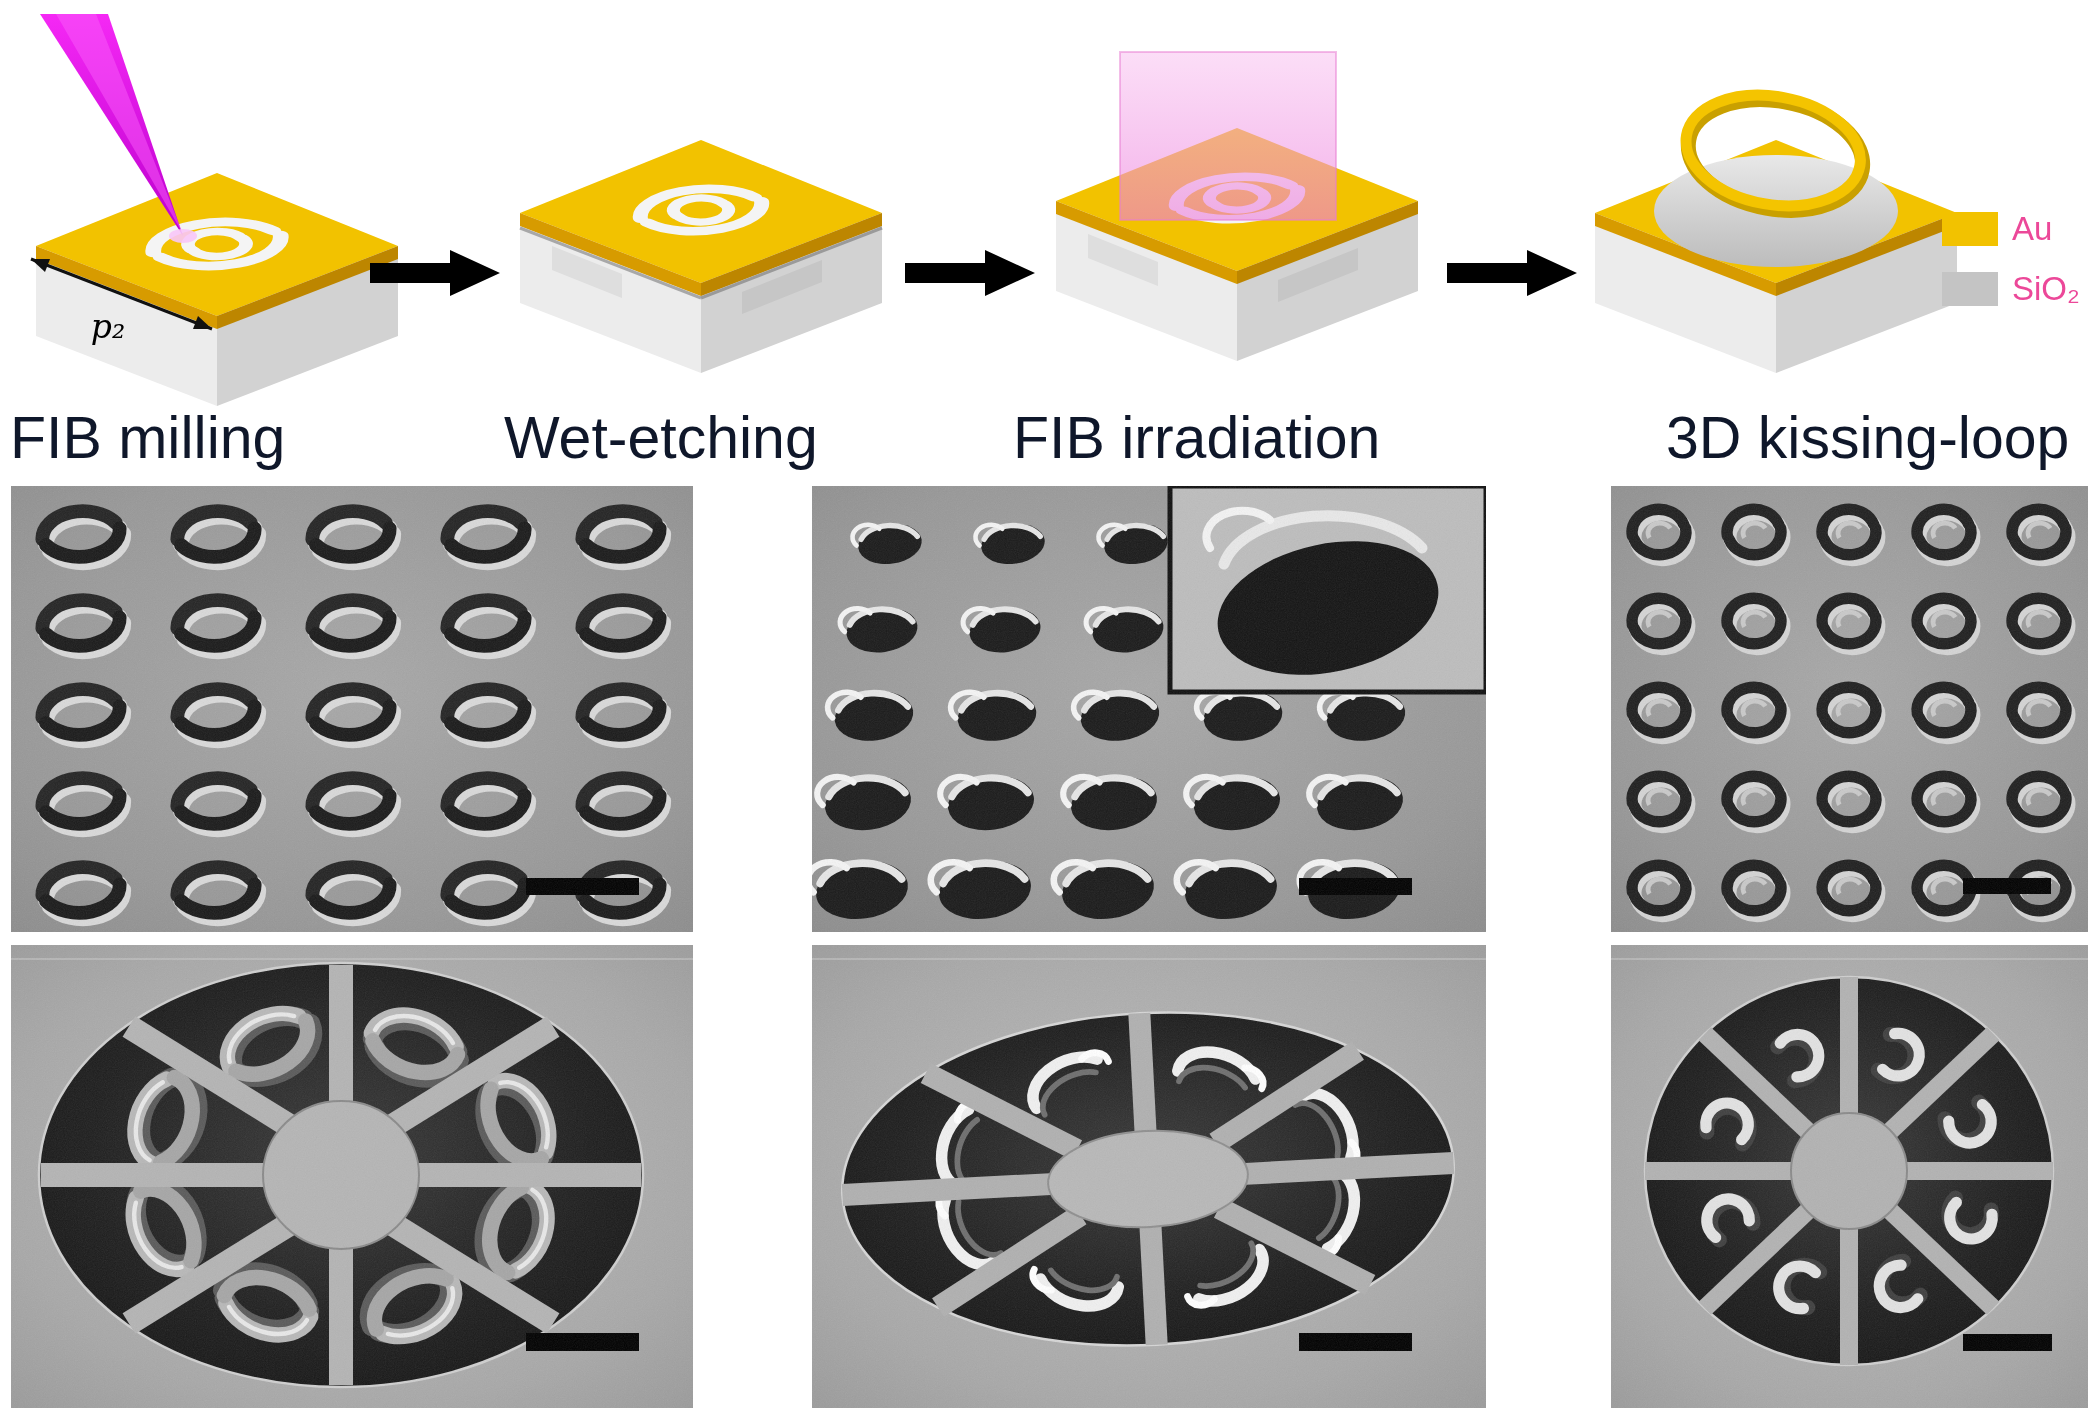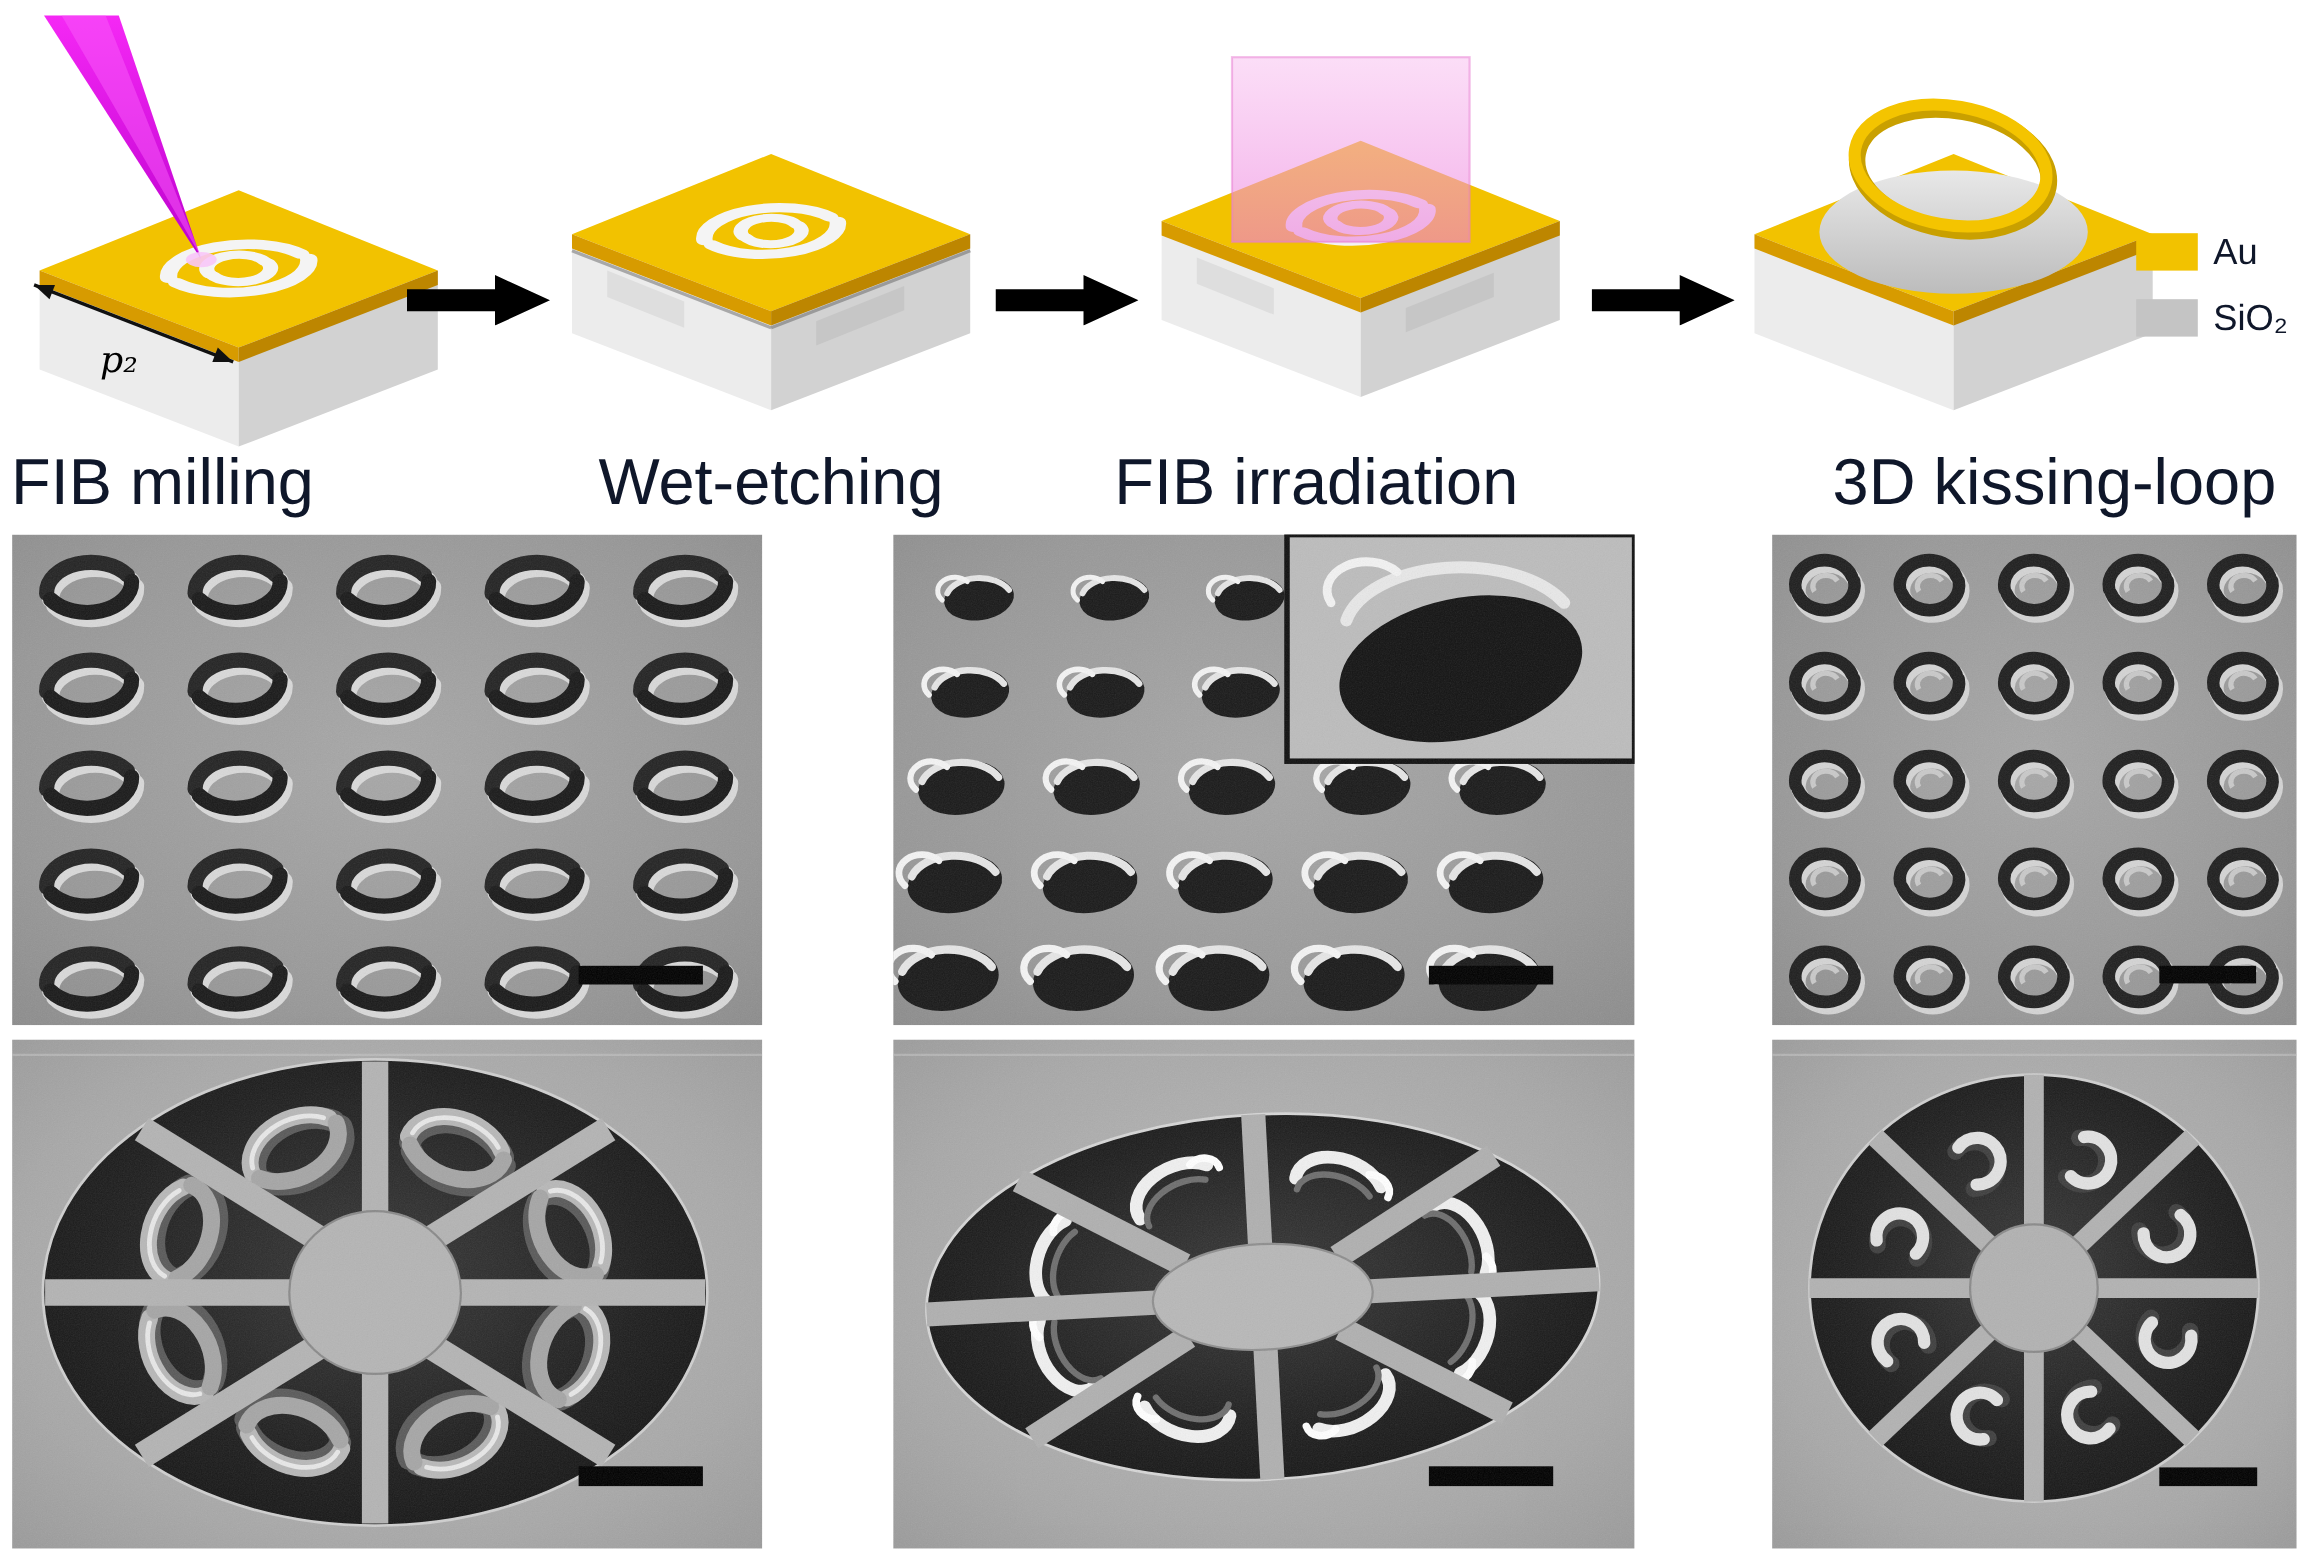--- a/index.html
+++ b/index.html
@@ -6,21 +6,21 @@
   body{
     width:2088px;height:1408px;position:relative;overflow:hidden;
     background:#ffffff;font-family:"Liberation Sans",sans-serif;
   }
   svg.panel{position:absolute;display:block}
   .step-label{
     position:absolute;top:406px;height:64px;line-height:64px;
     text-align:left;font-size:59px;color:#0f172a;white-space:nowrap;
   }
   .legend{position:absolute;left:1942px;top:210px}
-  .legend-row{display:flex;align-items:center;margin-bottom:22px;font-size:33px;color:#0f172a}
+  .legend-row{display:flex;align-items:center;margin-bottom:22px;font-size:33px;color:#ec4899}
   .swatch{width:56px;height:34px;display:inline-block;margin-right:14px}
   .p2-label{font-family:"DejaVu Serif",serif;font-style:italic;font-size:33px}
 </style>
 </head>
 <body>
 
 <svg width="0" height="0" style="position:absolute" aria-hidden="true">
   <defs>
     <filter id="grain" x="-5%" y="-5%" width="110%" height="110%">
       <feTurbulence type="fractalNoise" baseFrequency="0.9" numOctaves="2" stitchTiles="stitch"></feTurbulence>
@@ -198,21 +198,21 @@
     <span class="swatch" style="background: rgb(242, 194, 0);"></span>
     <span>Au</span>
   </div>
   <div class="legend-row">
     <span class="swatch" style="background: rgb(196, 196, 196);"></span>
     <span>SiO₂</span>
   </div>
 </div>
 
 <div class="step-label" style="left:10px;width:340px">FIB milling</div>
-<div class="step-label" style="left:544px;width:360px">Wet-etching</div>
+<div class="step-label" style="left:504px;width:360px">Wet-etching</div>
 <div class="step-label" style="left:1013px;width:460px">FIB  irradiation</div>
 <div class="step-label" style="left:1666px;width:460px">3D kissing-loop</div>
 
 <svg class="panel" style="left:11px;top:486px" width="682" height="446" viewBox="0 0 682 446">
   <rect width="682" height="446" fill="url(#bgMid)"></rect>
   <g>
       <use href="#spiralA" xlink:href="#spiralA" transform="translate(70,48) scale(0.92)"></use>
       <use href="#spiralA" xlink:href="#spiralA" transform="translate(205,48) scale(0.92)"></use>
       <use href="#spiralA" xlink:href="#spiralA" transform="translate(340,48) scale(0.92)"></use>
       <use href="#spiralA" xlink:href="#spiralA" transform="translate(475,48) scale(0.92)"></use>

